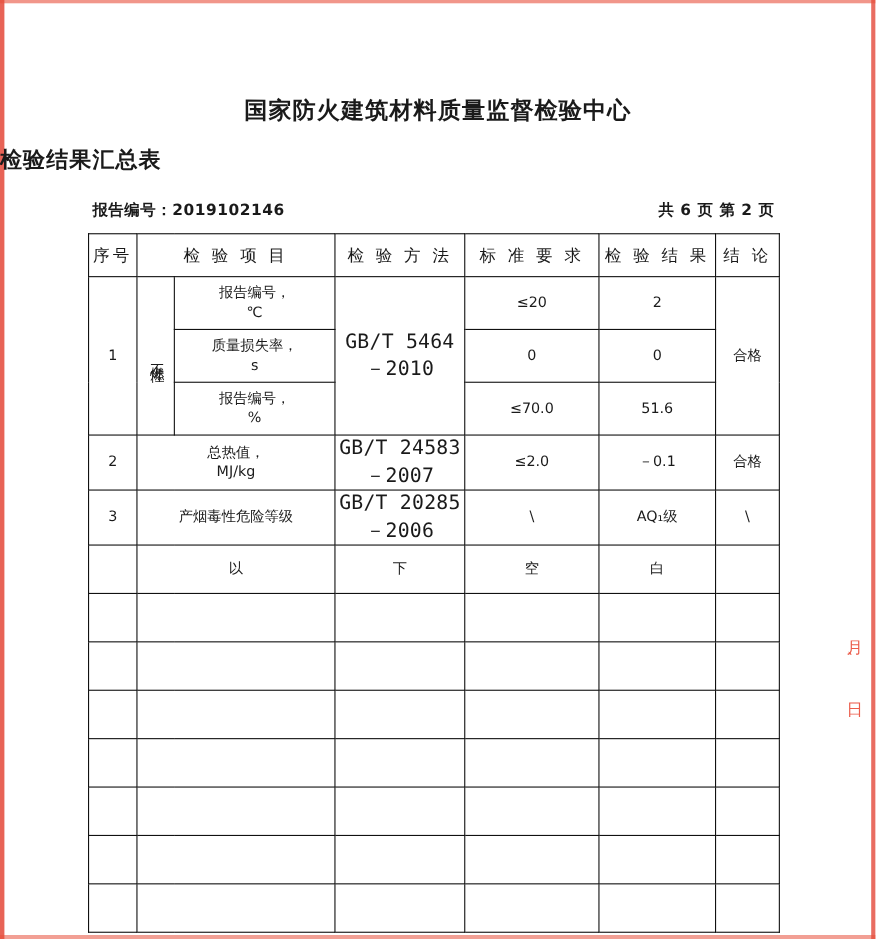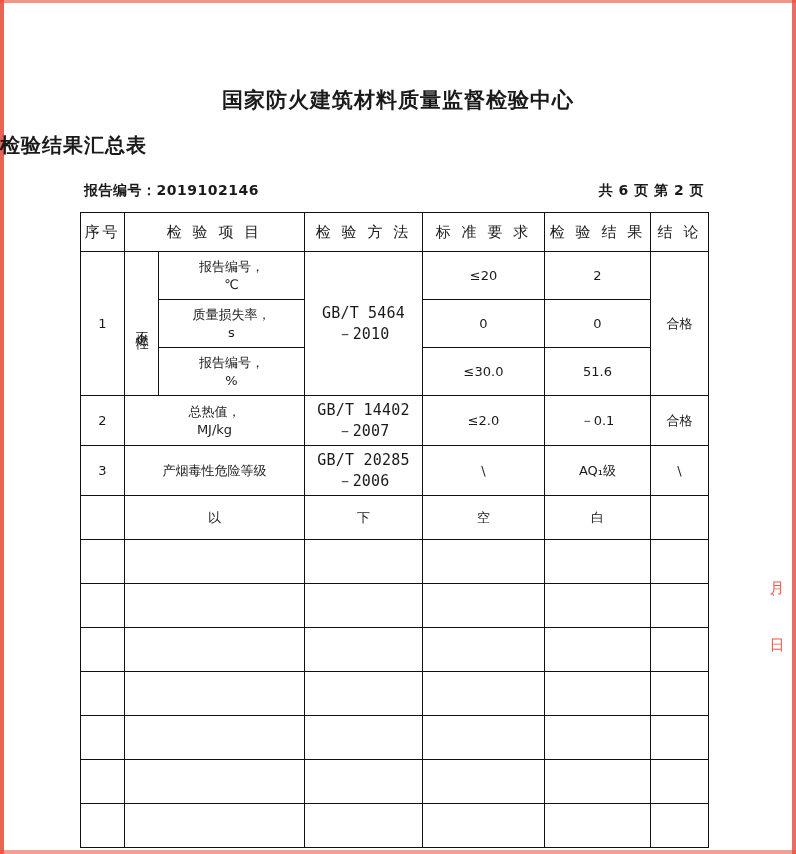--- a/index.html
+++ b/index.html
@@ -128,21 +128,21 @@
   .vert {
     writing-mode: vertical-rl;
     text-orientation: upright;
     letter-spacing: 2px;
     display: inline-block;
     line-height: 1.1;
   }
   .two-line { line-height: 1.3; }
   .mono-ish {
     font-family: "DejaVu Sans Mono", "Liberation Mono", monospace;
-    font-size: 15px;
+    font-size: 18px;
     letter-spacing: .2px;
   }
   .row-h { height: 48px; }
   .row-h2 { height: 50px; }
   .row-blank { height: 44px; }
 
   
   .stamp {
     position: absolute;
     right: 8px;
@@ -212,29 +212,29 @@
       </tr>
       <tr class="row-h">
         <td class="two-line" style="white-space:pre-line">质量损失率，
 s</td>
         <td>0</td>
         <td>0</td>
       </tr>
       <tr class="row-h">
         <td class="two-line" style="white-space:pre-line">报告编号，
 %</td>
-        <td>≤30.0</td>
+        <td>≤70.0</td>
         <td>51.6</td>
       </tr>
 
       <tr class="row-h2">
         <td>2</td>
         <td colspan="2" class="two-line" style="white-space:pre-line">总热值，
 MJ/kg</td>
-        <td class="mono-ish" style="white-space:pre-line">GB/T 14402
+        <td class="mono-ish" style="white-space:pre-line">GB/T 24583
 －2007</td>
         <td>≤2.0</td>
         <td>－0.1</td>
         <td>合格</td>
       </tr>
 
       <tr class="row-h2">
         <td>3</td>
         <td colspan="2">产烟毒性危险等级</td>
         <td class="mono-ish" style="white-space:pre-line">GB/T 20285

